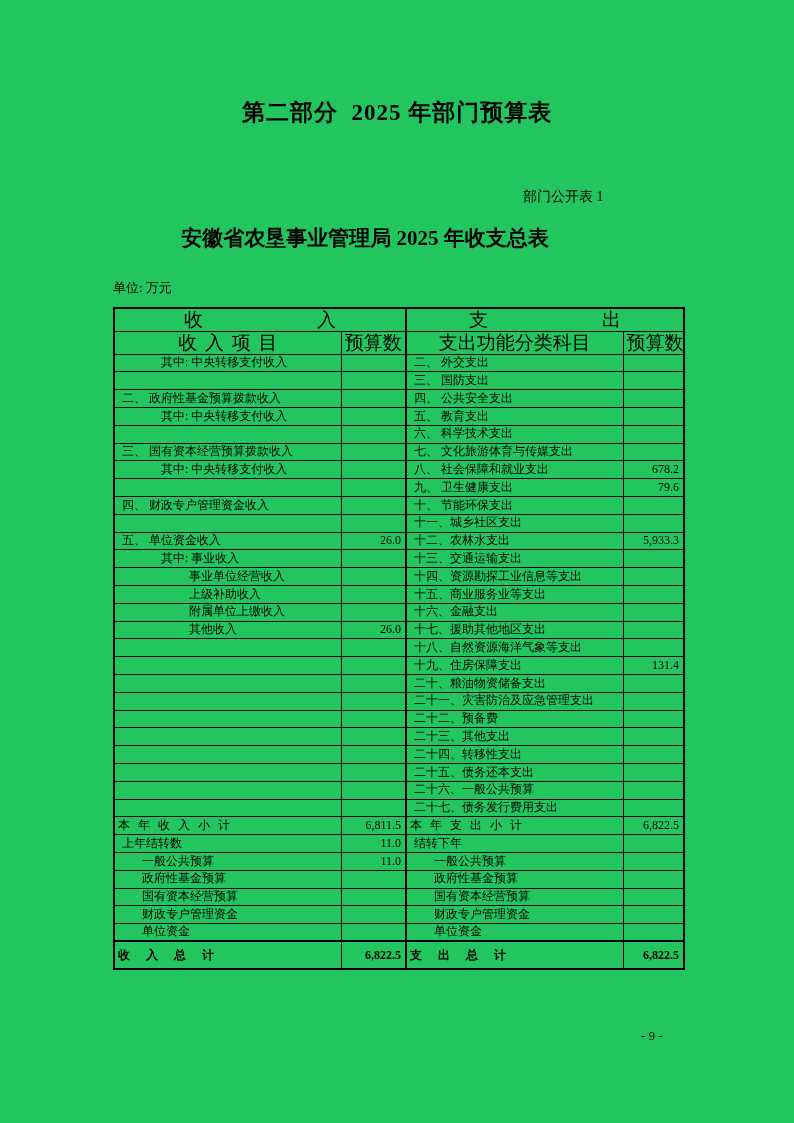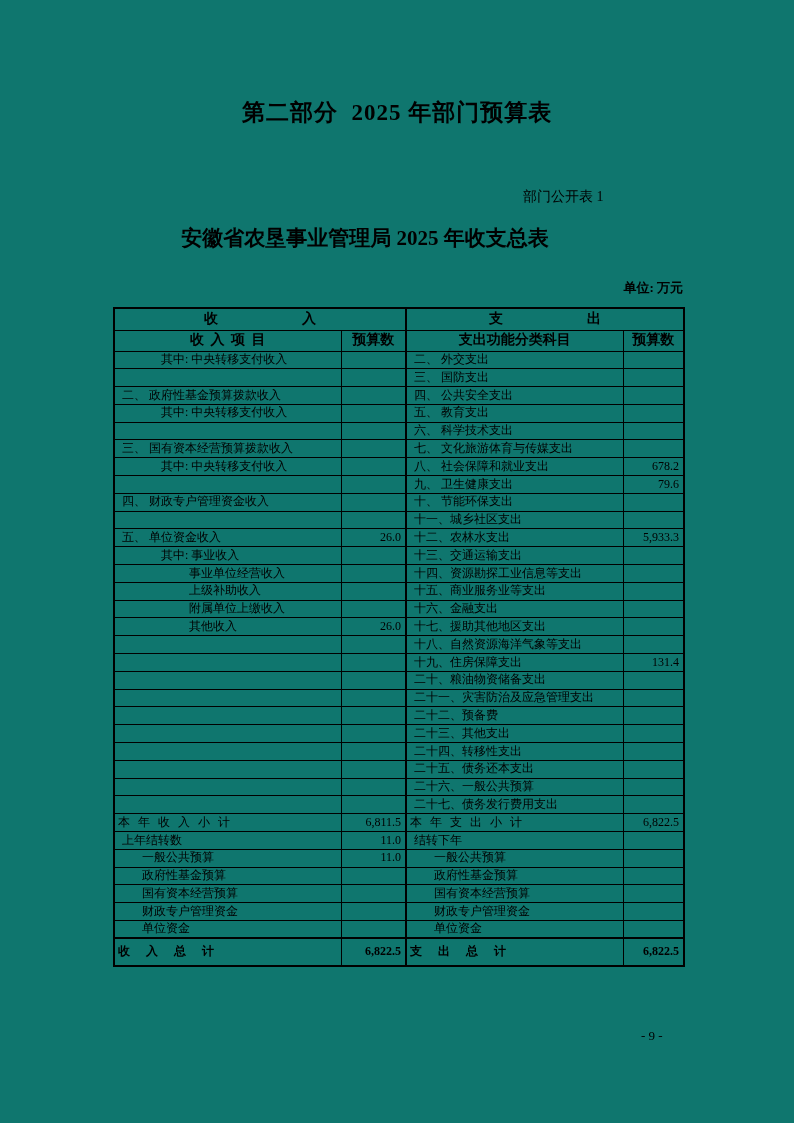--- a/index.html
+++ b/index.html
@@ -1,21 +1,21 @@
 <!DOCTYPE html>
 <html><head>
 <meta charset="utf-8">
 <style>
   * { margin: 0; padding: 0; box-sizing: border-box; }
   html, body { background: #e8e8e8; }
   .page {
     position: relative;
     width: 794px;
     height: 1123px;
-    background: #0f766e;
+    background: #22c55e;
     font-family: "Liberation Serif", "DejaVu Serif", serif;
     color: #000;
     margin: 0 auto;
     overflow: hidden;
   }
   .main-title {
     position: absolute;
     top: 97px;
     left: 0;
     width: 794px;
@@ -40,24 +40,22 @@
     text-align: center;
     font-size: 21px;
     font-weight: bold;
     white-space: pre;
   }
   .unit-label {
     position: absolute;
     top: 279px;
     left: 113px;
     width: 570px;
-    text-align: right;
     font-size: 13px;
     white-space: pre;
-    font-weight: bold;
   }
   table.budget-table {
     position: absolute;
     top: 307px;
     left: 113px;
     width: 570px;
     border-collapse: collapse;
     table-layout: fixed;
     border: 2px solid #000;
   }
@@ -66,22 +64,22 @@
     font-size: 12px;
     line-height: 1.15;
     height: 17.8px;
     padding: 0 3px;
     overflow: hidden;
     white-space: pre;
     vertical-align: middle;
     font-weight: normal;
   }
   .budget-table thead th {
-    font-weight: bold;
-    font-size: 14px;
+    font-weight: normal;
+    font-size: 19px;
     text-align: center;
     word-spacing: 3px;
   }
   .budget-table tr.group-header-row th { height: 22px; }
   .budget-table tr.col-header-row th { height: 21px; }
   .budget-table td.mid, .budget-table th.mid { border-left: 2px solid #000; }
   .budget-table td.val { text-align: right; padding-right: 4px; }
   .budget-table td.c { word-spacing: 5px; }
   .budget-table td.ind0 { padding-left: 7px; }
   .budget-table td.ind1 { padding-left: 27px; }

